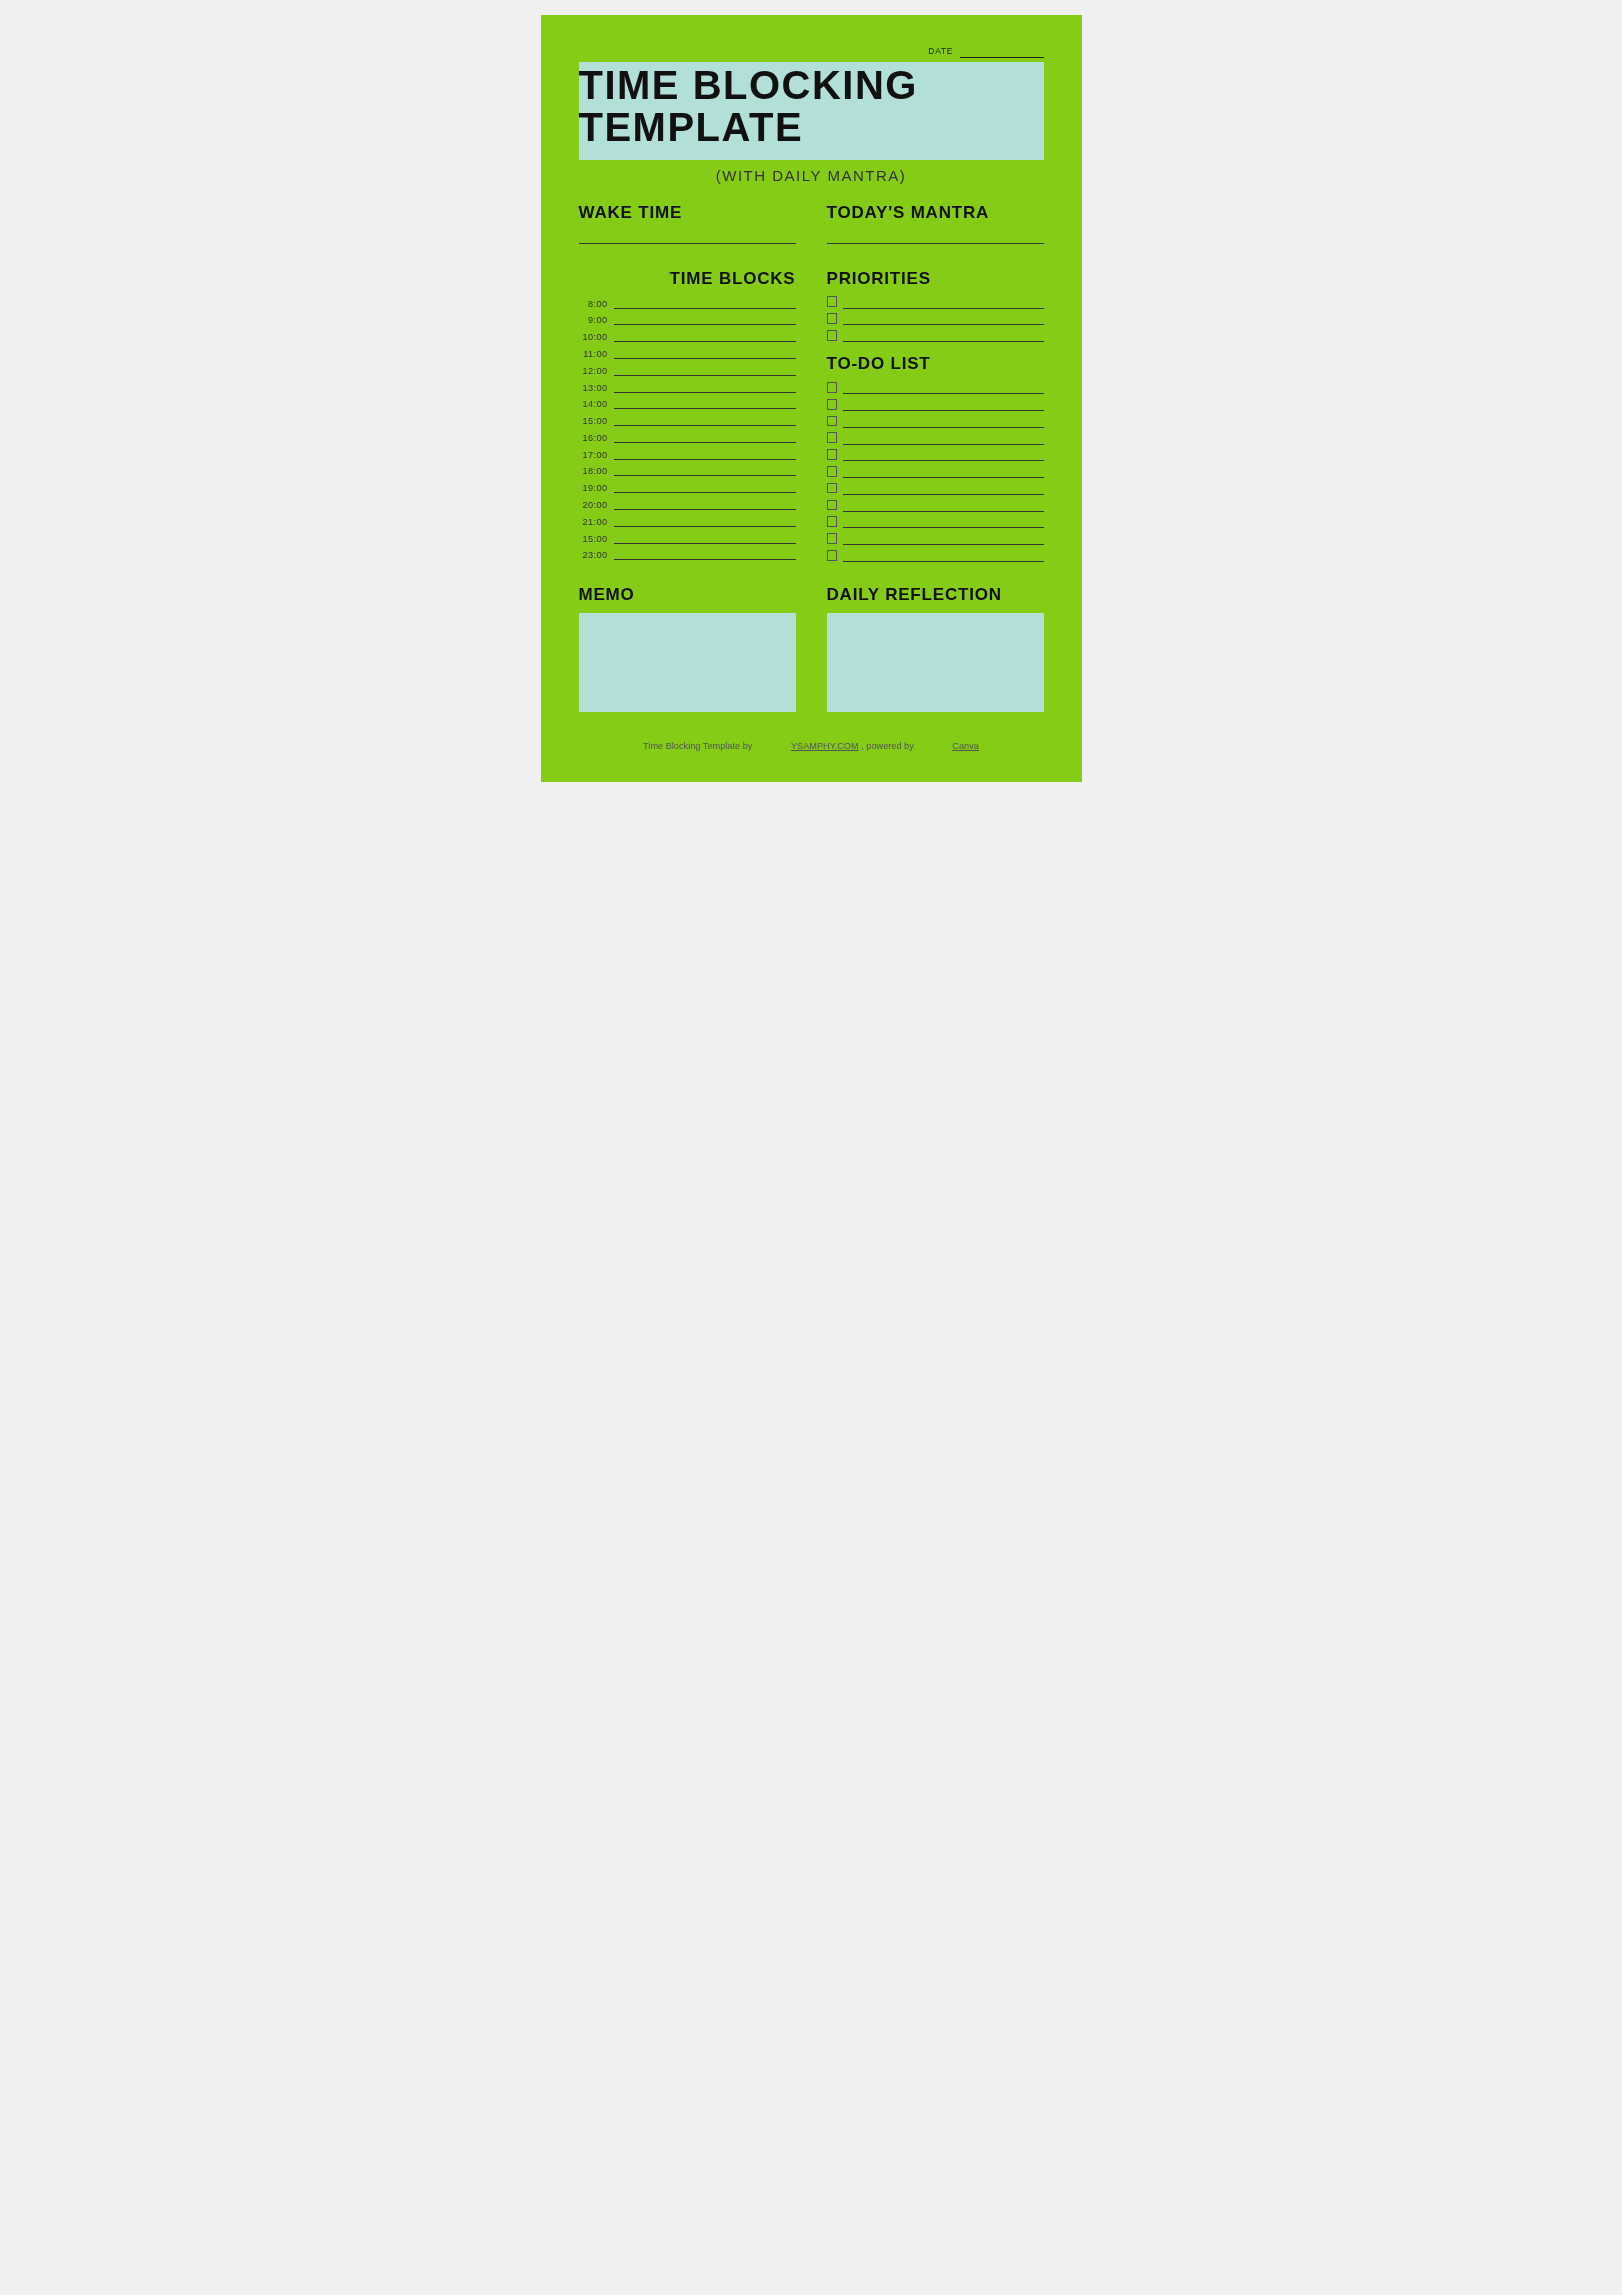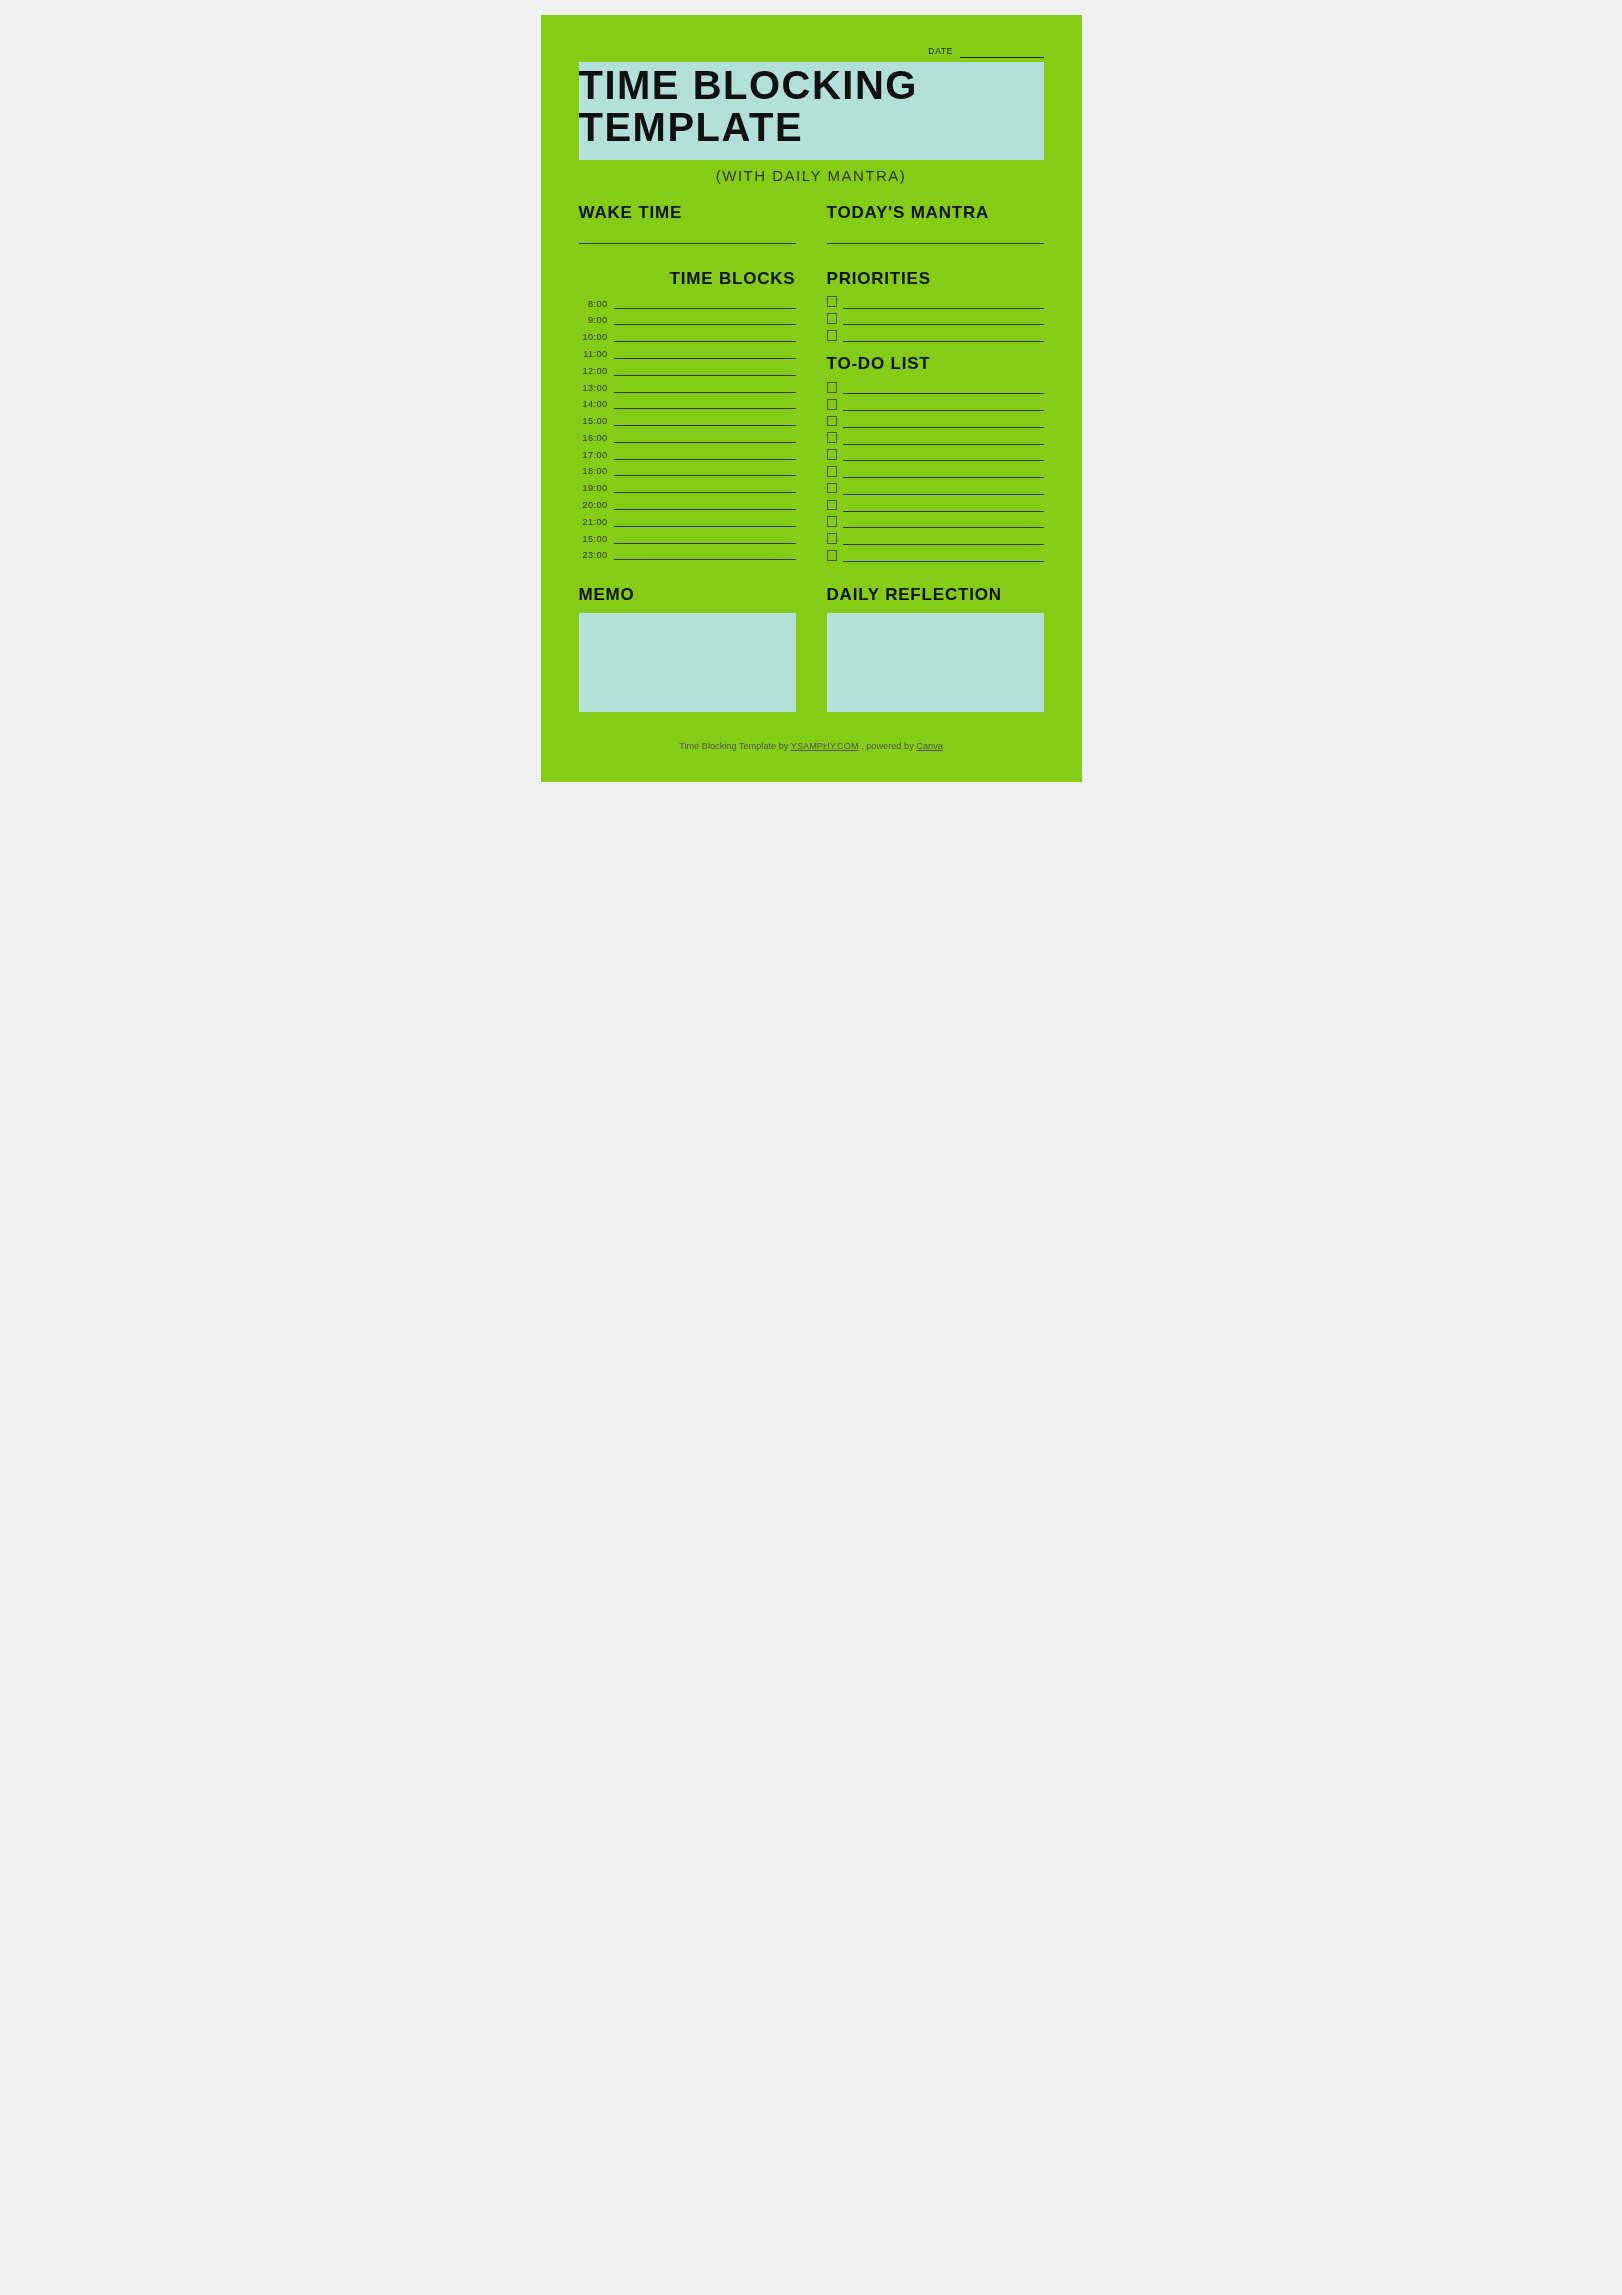--- a/index.html
+++ b/index.html
@@ -186,20 +186,21 @@
     .footer {
       text-align: center;
       font-size: 9.2px;
       color: #555;
       margin-top: 21.4px;
       padding-top: 7.7px;
     }
 
     .footer a {
       color: #555;
+      margin-left: 36px;
     }
   </style>
 </head>
 <body>
 
 <div class="page">
   <div class="date-line">
     <span>DATE</span>
     <span class="date-underline">&nbsp;</span>
   </div>

